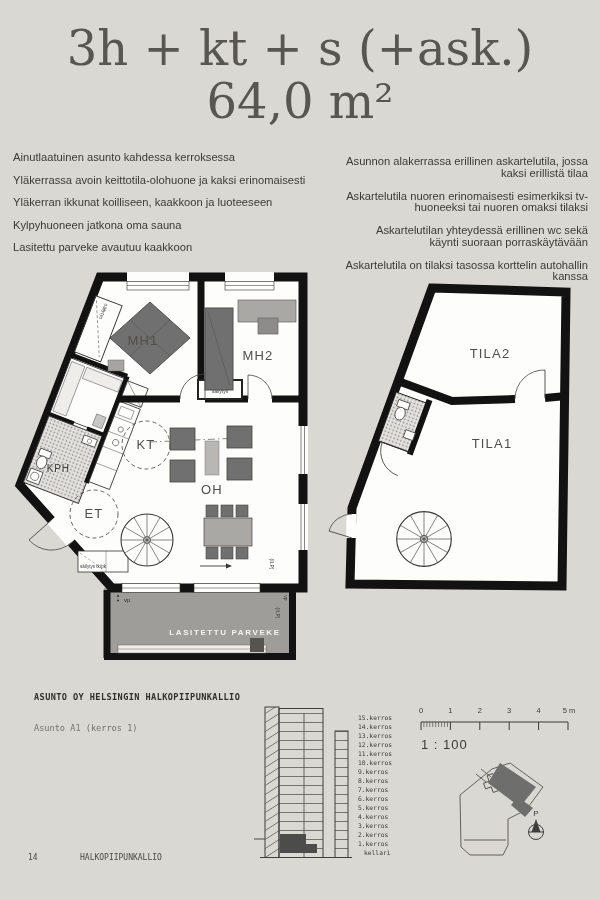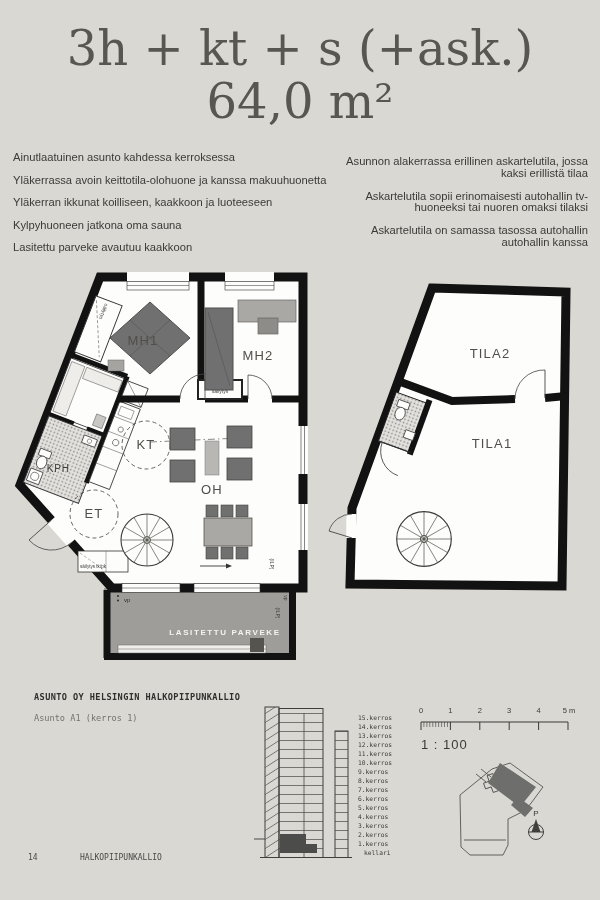--- a/index.html
+++ b/index.html
@@ -8,21 +8,21 @@
   .titleblock{position:absolute;top:22px;left:0;width:600px;text-align:center;
         font-family:"DejaVu Serif",serif;color:#585650;}
   .t1{font-size:48px;line-height:53px;}
   .feat{position:absolute;font-size:11.2px;line-height:11.5px;color:#3b3a36;}
   .feat.left{left:13px;top:152px;width:325px;}
   .feat.left .fi{margin-bottom:11px;}
   .feat.right{left:345px;top:156px;width:243px;text-align:right;}
   .feat.right .fi{margin-bottom:11.5px;}
   .proj{position:absolute;left:34px;top:692px;font-family:"DejaVu Sans Mono",monospace;}
   .proj .l1{font-size:8.6px;font-weight:bold;letter-spacing:.4px;color:#2f2f2b;}
-  .proj .l2{font-size:8.6px;margin-top:11px;color:#74736e;}
+  .proj .l2{font-size:8.6px;margin-top:21px;color:#74736e;}
   .footer{position:absolute;top:853px;left:0;width:600px;font-family:"DejaVu Sans Mono",monospace;
         font-size:8px;color:#4a4a46;}
   .footer .pg{position:absolute;left:28px;}
   .footer .pr{position:absolute;left:80px;}
   svg{position:absolute;}
   svg text{font-family:"Liberation Sans",sans-serif;}
   .rL{font-size:13px;fill:#504e49;letter-spacing:1.2px;text-anchor:middle;}
   .rM{font-size:10px;fill:#3f3e3a;letter-spacing:.8px;text-anchor:middle;}
   .rT{font-size:5px;fill:#3f3e3a;text-anchor:middle;letter-spacing:0;}
   .rT2{font-size:4.6px;fill:#3f3e3a;text-anchor:start;}
@@ -36,30 +36,31 @@
 
 <div class="page">
 
   <div class="titleblock">
     <div class="t1">3h + kt + s (+ask.)</div>
     <div class="t1">64,0 m²</div>
   </div>
 
   <div class="feat left">
     <div class="fi">Ainutlaatuinen asunto kahdessa kerroksessa</div>
-    <div class="fi">Yläkerrassa avoin keittotila-olohuone ja kanssa makuuhuonetta</div>
+    <div class="fi">Yläkerrassa avoin keittotila-olohuone ja kaksi erinomaisesti</div>
     <div class="fi">Yläkerran ikkunat koilliseen, kaakkoon ja luoteeseen</div>
     <div class="fi">Kylpyhuoneen jatkona oma sauna</div>
     <div class="fi">Lasitettu parveke avautuu kaakkoon</div>
   </div>
 
   <div class="feat right">
     <div class="fi">Asunnon alakerrassa erillinen askartelutila, jossa kaksi erillistä tilaa</div>
-    <div class="fi">Askartelutila sopii erinomaisesti autohallin tv-huoneeksi tai nuoren omaksi tilaksi</div>
-    <div class="fi">Askartelutila on samassa tasossa autohallin autohallin kanssa</div>
+    <div class="fi">Askartelutila nuoren erinomaisesti esimerkiksi tv-huoneeksi tai nuoren omaksi tilaksi</div>
+    <div class="fi">Askartelutilan yhteydessä erillinen wc sekä käynti suoraan porraskäytävään</div>
+    <div class="fi">Askartelutila on tilaksi tasossa korttelin autohallin kanssa</div>
   </div>
 
   <svg style="left:0;top:268px;" width="600" height="412" viewBox="0 0 600 412">
     <defs>
       <pattern id="dots" width="3.6" height="3.6" patternUnits="userSpaceOnUse">
         <rect width="3.6" height="3.6" fill="#e3e2de"></rect>
         <circle cx="1.4" cy="1.4" r="0.85" fill="#8f8e8a"></circle>
       </pattern>
       <g id="spiral">
         <circle r="26" fill="#fdfdfc" stroke="#3a3a36" stroke-width="1.1"></circle>

